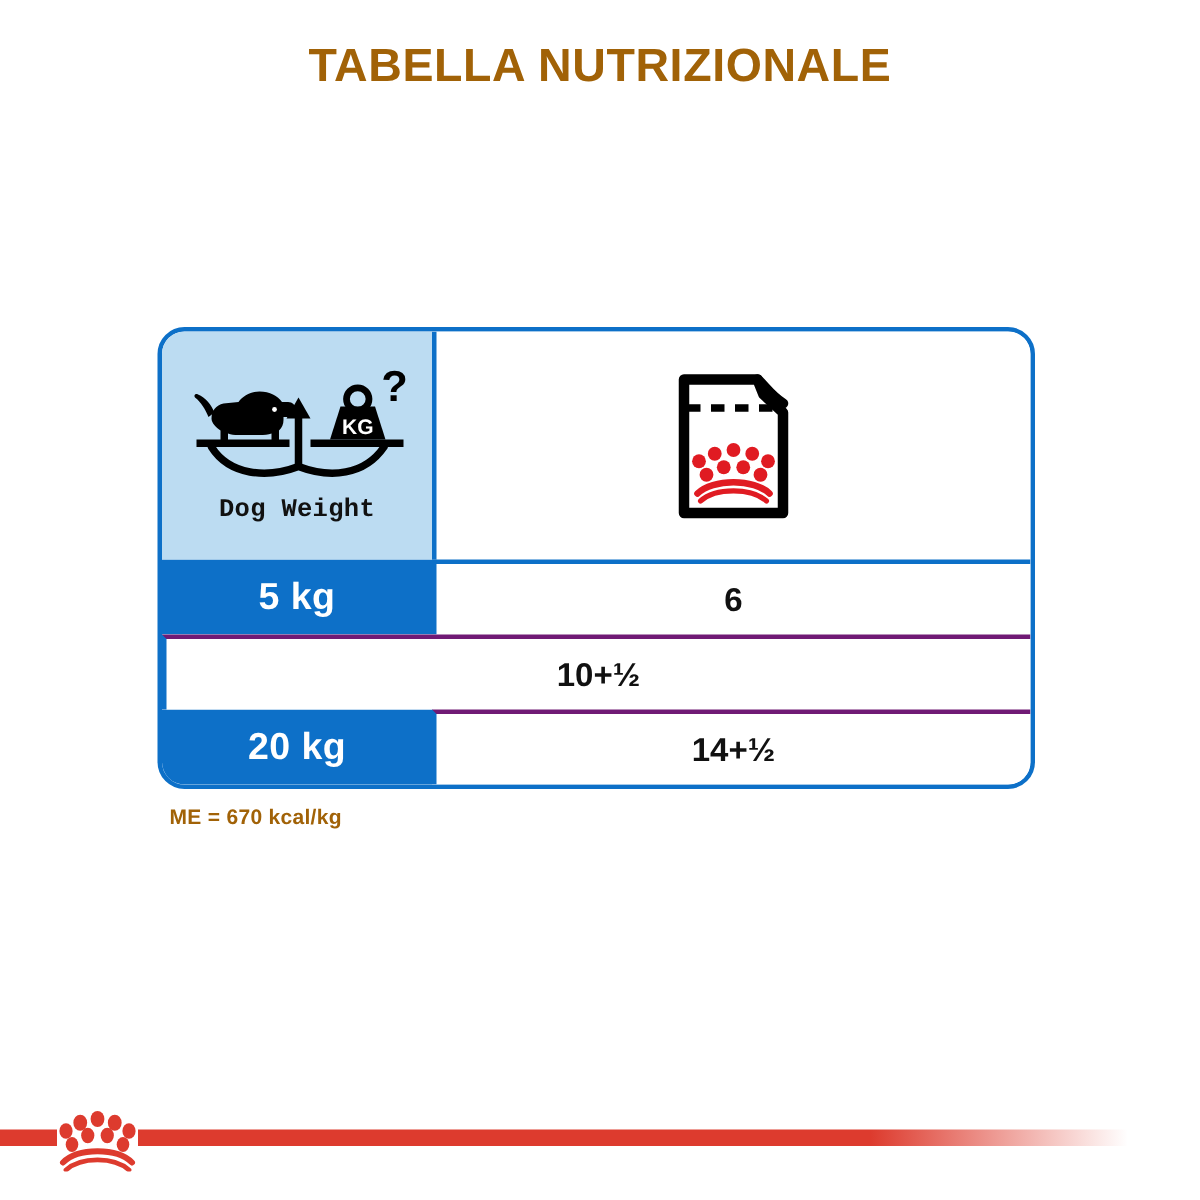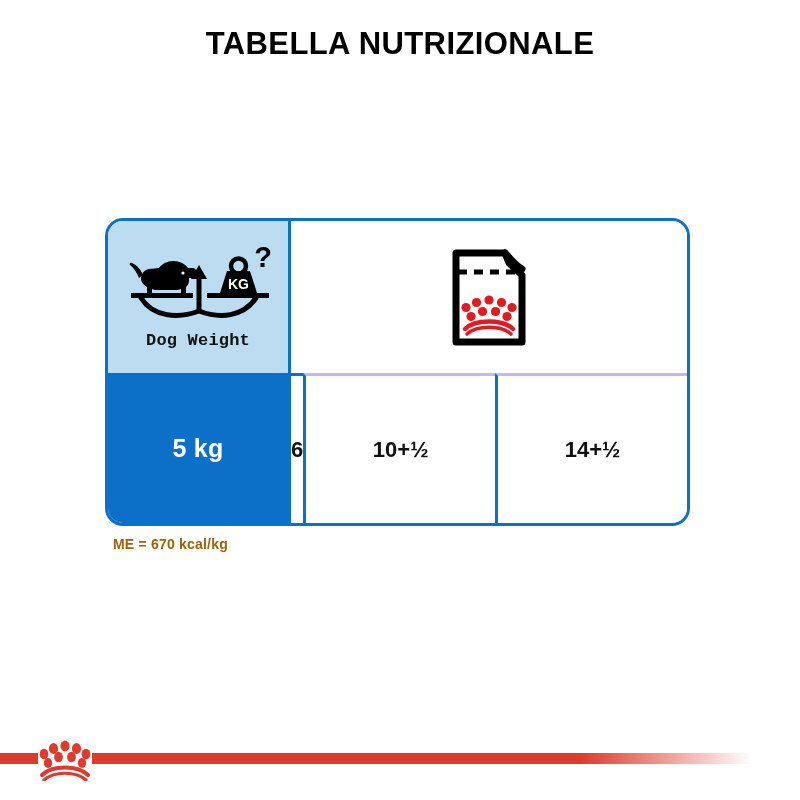--- a/index.html
+++ b/index.html
@@ -15,21 +15,21 @@
     position: relative;
   }
 
   
   #page-title {
     position: absolute;
     top: 26px;
     left: 0;
     width: 800px;
     text-align: center;
-    color: #000000;
+    color: #a16207;
     font-size: 31px;
     font-weight: bold;
     letter-spacing: 0.4px;
     font-family: "Liberation Sans", sans-serif;
   }
 
   
   #nutrition-table {
     position: absolute;
     left: 105px;
@@ -90,21 +90,21 @@
   .pouch-icon {
     width: 84px;
     height: 104px;
     display: block;
   }
 
   
   .tbody {
     flex: 1 1 auto;
     display: flex;
-    flex-direction: row;
+    flex-direction: column;
   }
   .trow {
     display: flex;
     flex: 1 1 0;
     min-height: 0;
   }
   .td-weight {
     width: 180px;
     flex: 0 0 180px;
     background: #0d70c8;
@@ -122,21 +122,21 @@
     color: #111111;
     font-size: 22px;
     font-weight: bold;
     display: flex;
     align-items: center;
     justify-content: center;
     border-left: 3px solid #0d70c8;
     box-sizing: border-box;
     position: relative;
   }
-  .trow + .trow .td-value { border-top: 3px solid #c4b5fd; }
+  .trow + .trow .td-value { border-top: 3px solid #701a75; }
   .trow:first-child .td-value { border-top: 3px solid #0d70c8; }
 
   
   #footnote {
     position: absolute;
     left: 113px;
     top: 536px;
     font-size: 14px;
     font-weight: bold;
     color: #a16207;
@@ -249,20 +249,21 @@
       <div class="trow">
         <div class="td-weight">5 kg</div>
         <div class="td-value">6</div>
       </div>
 
       <div class="trow">
         <div class="td-value">10+½</div>
       </div>
 
       <div class="trow">
+        <div class="td-weight">20 kg</div>
         <div class="td-value">14+½</div>
       </div>
 
     </div>
   </div>
 </div>
 
 <div id="footnote">ME = 670 kcal/kg</div>
 
 <div id="brand-bar">

